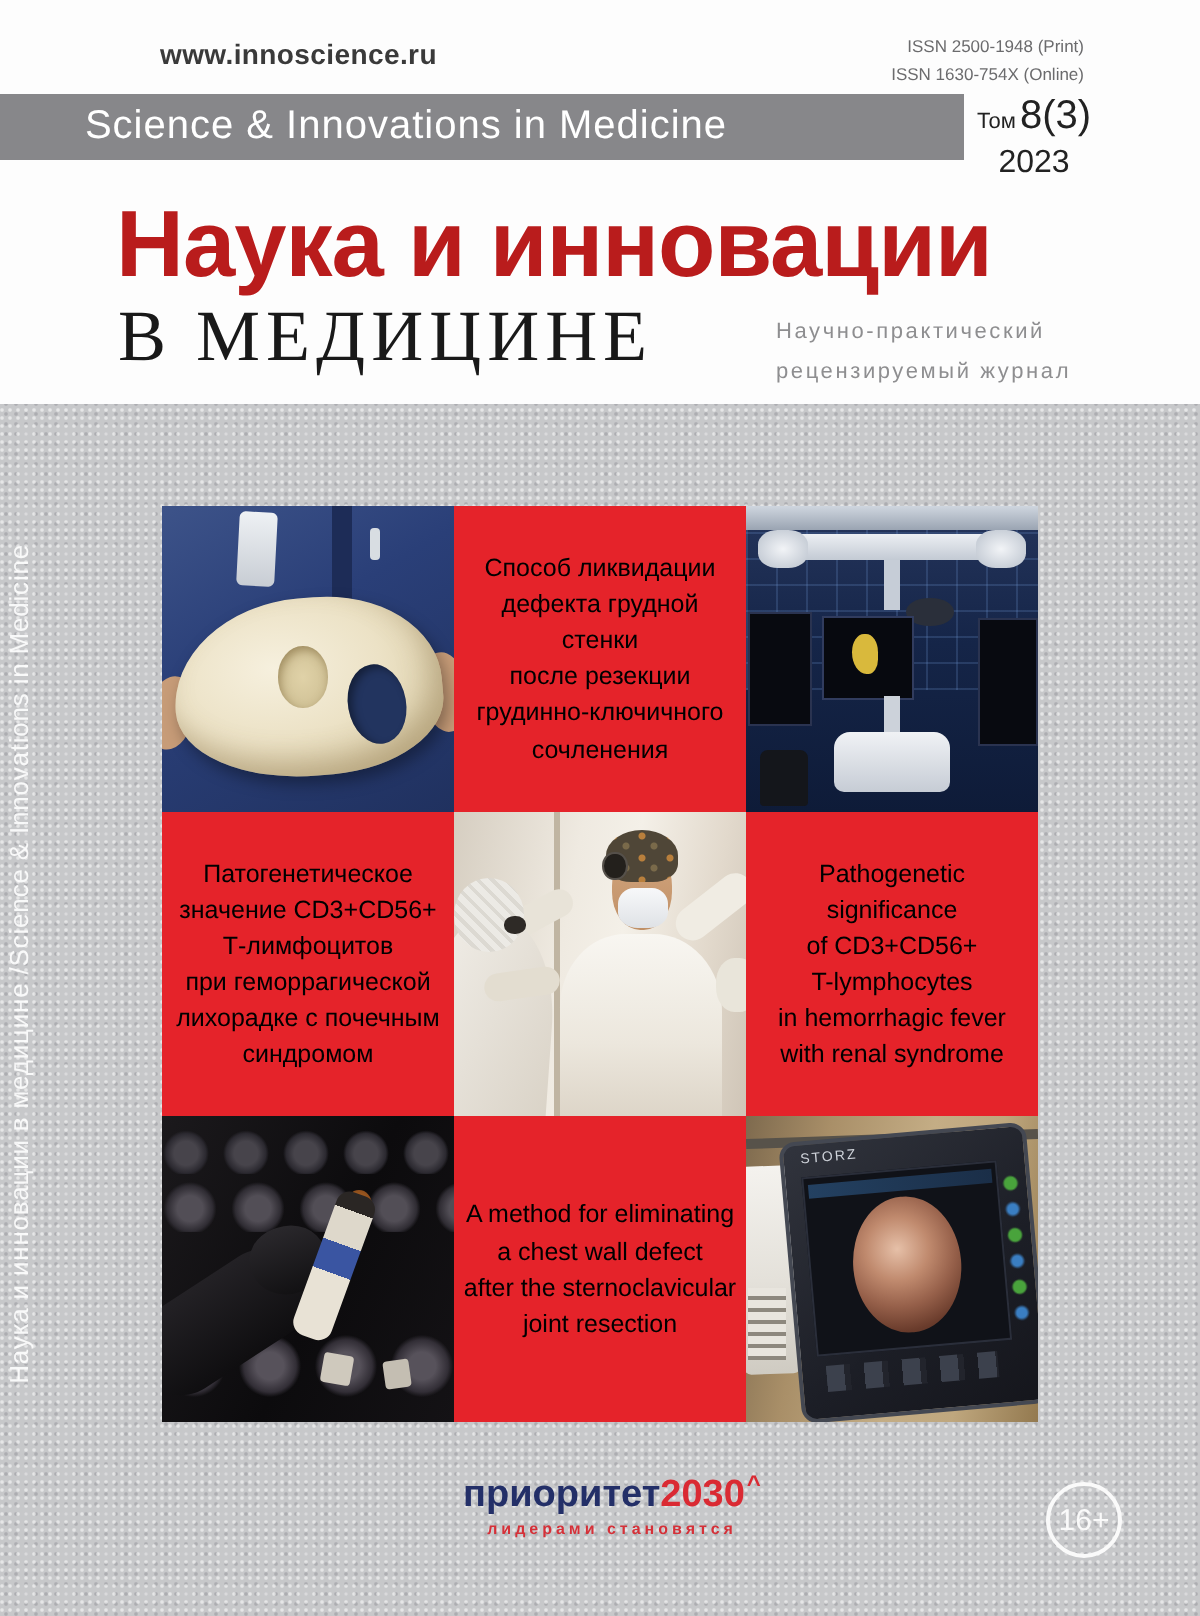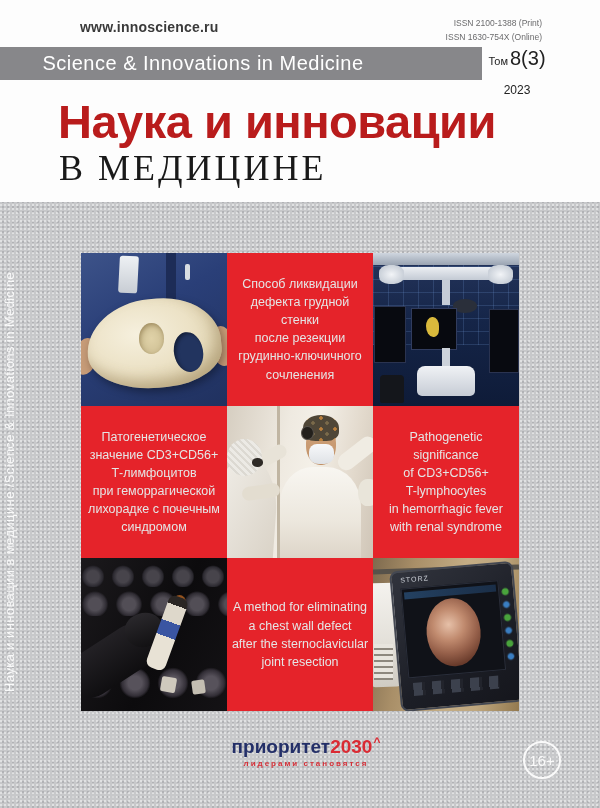--- a/index.html
+++ b/index.html
@@ -15,32 +15,32 @@
   
   .header{position:absolute;left:0;top:0;width:600px;height:202px;background:#fdfdfd;}
   .site-url{position:absolute;left:80px;top:19px;font-size:14px;font-weight:700;color:#3a3a3a;letter-spacing:.2px;}
   .issn{position:absolute;right:58px;top:16px;text-align:right;font-size:8.5px;color:#6b6b6d;line-height:1.65;}
   .banner{position:absolute;left:0;top:47px;width:485px;height:33px;background:#87878a;display:flex;align-items:center;justify-content:center;padding-right:79px;box-sizing:border-box;}
   .banner-title{color:#fff;font-size:20px;letter-spacing:.5px;}
   .volume-box{position:absolute;left:482px;top:44px;width:70px;height:42px;background:#fdfdfd;color:#222;text-align:center;line-height:1;}
   .vol-line1{display:flex;align-items:baseline;justify-content:center;margin-top:4px;}
   .vol-prefix{font-size:11px;margin-right:2px;}
   .vol-num{font-size:20px;}
-  .vol-year{font-size:12px;margin-top:16px;}
+  .vol-year{font-size:16px;margin-top:6px;}
   .title-ru{position:absolute;left:58px;top:94px;font-size:47px;font-weight:700;color:#b91c1c;letter-spacing:-.5px;}
   .title-ru2{position:absolute;left:59px;top:147px;font-size:36px;font-family:"Liberation Serif",serif;letter-spacing:3px;color:#191919;}
   .subtitle{position:absolute;left:388px;top:157px;font-size:11px;color:#8e8e90;letter-spacing:1.3px;line-height:1.8;}
   
   .vertical{writing-mode:vertical-rl;transform:rotate(180deg);white-space:nowrap;}
   .vert-title{position:absolute;left:2px;bottom:116px;font-size:13px;color:rgba(255,255,255,.88);letter-spacing:.4px;}
   
   .grid{position:absolute;left:81px;top:253px;width:438px;height:458px;display:grid;grid-template-columns:repeat(3,1fr);grid-template-rows:repeat(3,1fr);}
   .tile{position:relative;overflow:hidden;}
   .tile-text{background:#e5232a;display:flex;align-items:center;justify-content:center;text-align:center;}
-  .tile-text span{color:#e5e5e5;font-size:12.5px;line-height:1.45;white-space:pre-line;padding:0 4px;}
+  .tile-text span{color:#000000;font-size:12.5px;line-height:1.45;white-space:pre-line;padding:0 4px;}
   .tile *{position:absolute;}
   .tile-text span{position:static;}
   
   .ph-a{background:linear-gradient(150deg,#3d5389 0%,#2a3f78 40%,#20315f 100%);}
   .pa-placket{left:58%;top:0;width:7%;height:40%;background:#1d2c57;}
   .pa-pocket{left:71%;top:7%;width:4%;height:11%;background:#d8dde2;border-radius:2px;}
   .pa-clip{left:26%;top:2%;width:13%;height:24%;background:linear-gradient(#eef1f4,#c8cdd4);border-radius:3px;transform:rotate(3deg);}
   .pa-hand-l{left:-5%;top:56%;width:16%;height:24%;background:#c79c78;border-radius:45%;transform:rotate(15deg);}
   .pa-hand-r{left:89%;top:48%;width:16%;height:26%;background:#c79c78;border-radius:45%;transform:rotate(-12deg);}
   .pa-bone{left:4%;top:30%;width:92%;height:58%;background:radial-gradient(ellipse at 38% 38%,#f6f0de 0%,#ece2c6 45%,#dccfa9 80%,#cec19a 100%);
@@ -121,35 +121,39 @@
   .prio-tag{margin-top:2px;font-size:8px;font-weight:700;color:#d53038;letter-spacing:2px;}
   .age-badge{position:absolute;left:523px;top:741px;width:38px;height:38px;border:2.5px solid #fafafa;border-radius:50%;
     color:#fafafa;font-size:15px;display:flex;align-items:center;justify-content:center;box-sizing:border-box;}
 </style>
 </head>
 <body>
 
 <div class="header">
   <div class="site-url">www.innoscience.ru</div>
   <div class="issn">
-    <div>ISSN 2100-1388 (Print)</div>
+    <div>ISSN 2500-1948 (Print)</div>
     <div>ISSN 1630-754X (Online)</div>
   </div>
   <div class="banner">
     <span class="banner-title">Science &amp; Innovations in Medicine</span>
   </div>
   <div class="volume-box">
     <div class="vol-line1">
       <span class="vol-prefix">Том</span>
       <span class="vol-num">8(3)</span>
     </div>
     <div class="vol-year">2023</div>
   </div>
   <div class="title-ru">Наука и инновации</div>
   <div class="title-ru2">В МЕДИЦИНЕ</div>
+  <div class="subtitle">
+    <div>Научно-практический</div>
+    <div>рецензируемый журнал</div>
+  </div>
 
 </div>
 
 <div class="vert-title vertical">Наука и инновации в медицине /Science &amp; Innovations in Medicine</div>
 
 <div class="grid">
 
   <div class="tile ph-a">
     <div class="pa-placket"></div>
     <div class="pa-pocket"></div>

